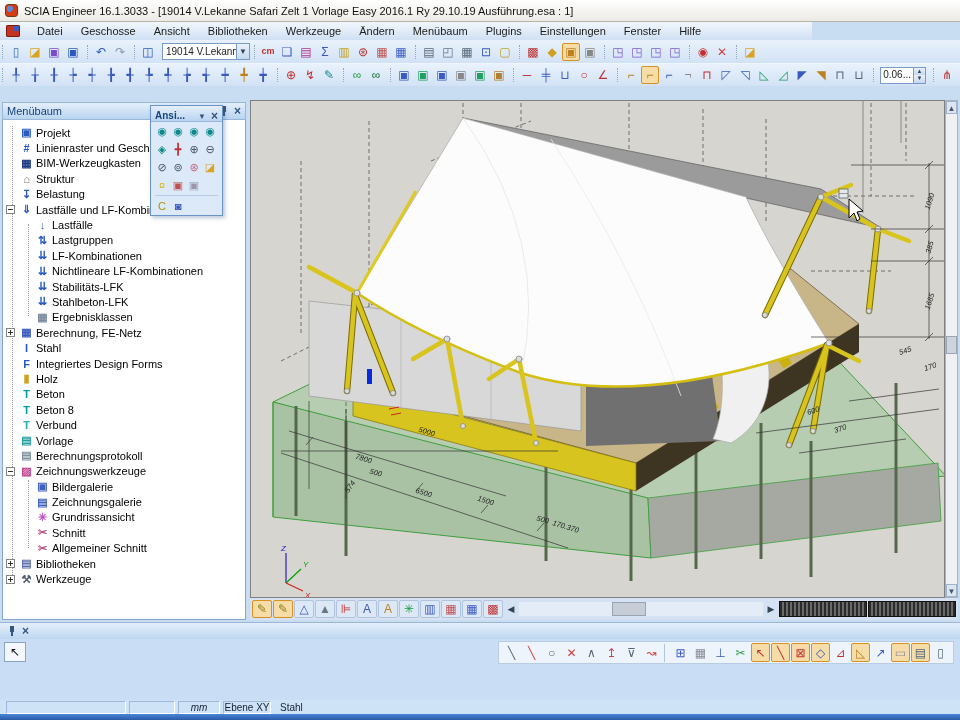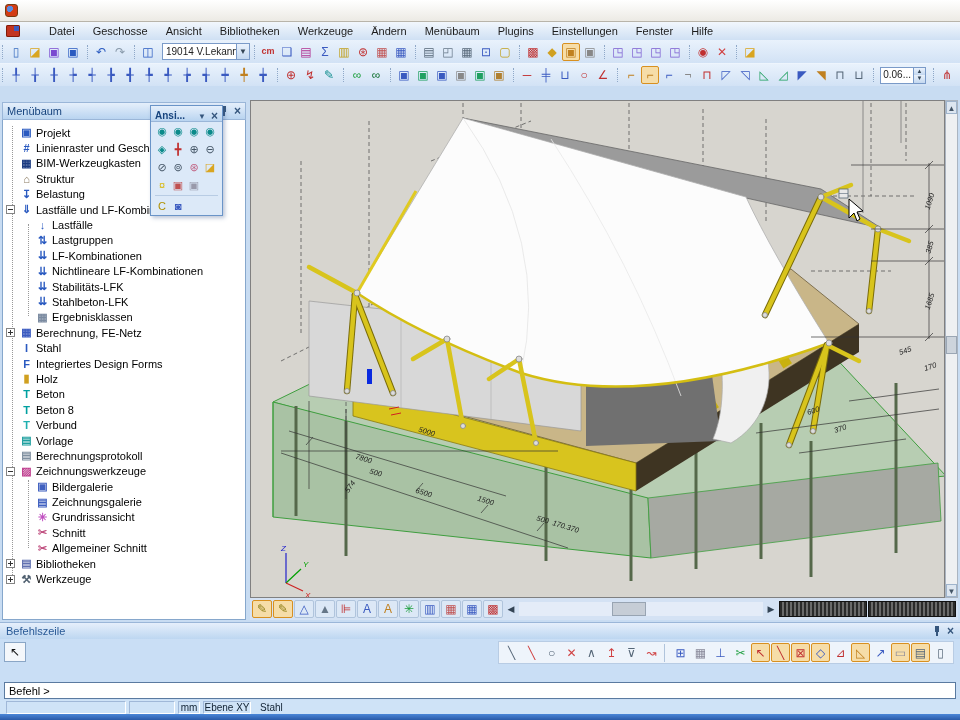--- a/index.html
+++ b/index.html
@@ -7,22 +7,22 @@
   body { font-family:"Liberation Sans", sans-serif; background:#c8dcf2; position:relative; font-size:11px; }
 
   
   #titlebar { position:absolute; left:0; top:0; width:960px; height:22px;
     background:linear-gradient(#ffffff,#eceae4); border-bottom:1px solid #b8b4aa;
     display:flex; align-items:center; padding-left:5px; color:#111; font-size:11px; }
   .applogo { width:13px; height:13px; margin-right:6px; border-radius:3px;
     background:radial-gradient(circle at 35% 35%, #5a8ae0 0 30%, #d33c14 31% 100%); border:1px solid #7a3a10; }
 
   
-  #menubar { position:absolute; left:0; top:22px; width:960px; height:18px;
-    background:linear-gradient(#f2f7fd,#cfe0f4); display:flex; align-items:center; gap:12px; }
+  #menubar { position:absolute; left:0; top:22px; width:812px; height:18px;
+    background:linear-gradient(#f2f7fd,#cfe0f4); display:flex; align-items:center; gap:0; }
   .mbicon { width:14px; height:12px; margin:0 8px 0 6px; background:#c23420;
     box-shadow:inset 0 0 0 1px #801a08; border-radius:2px; position:relative; }
   .mbicon:after{ content:""; position:absolute; right:1px; top:1px; width:5px; height:5px; background:#3a5ac0; }
   .menuitem { padding:2px 9px; color:#1c1c1c; cursor:default; }
 
   
   .toolbar { position:absolute; left:0; width:960px; height:23px; background:linear-gradient(#e9f2fc,#d2e2f5);
     display:flex; align-items:center; }
   #tb1 { top:40px; } #tb2 { top:63px; border-top:1px solid #eef5fd; }
   .tgroup { display:flex; align-items:center; gap:1px; padding:0 3px 0 7px; position:relative; height:22px; }
@@ -121,20 +121,21 @@
     background:linear-gradient(#4a86d8,#2a5aa8); }
 
   svg text.dim { font-family:"Liberation Sans",sans-serif; font-size:7.5px; font-style:italic; fill:#222; }
   svg text.axis { font-family:"Liberation Sans",sans-serif; font-size:8px; font-style:italic; }
 </style>
 </head>
 <body>
 
 <div id="titlebar">
   <span class="applogo"></span>
+  <span>SCIA Engineer 16.1.3033 - [19014 V.Lekanne Safari Zelt 1 Vorlage Easy 2016.1 Ry 29.10.19 Ausführung.esa : 1]</span>
 </div>
 
 <div id="menubar">
   <span class="mbicon"></span>
   <span id="menuitems" style="display: flex;">
       <span class="menuitem">Datei</span>
       <span class="menuitem">Geschosse</span>
       <span class="menuitem">Ansicht</span>
       <span class="menuitem">Bibliotheken</span>
       <span class="menuitem">Werkzeuge</span>
@@ -647,21 +648,20 @@
   <span class="htrack">
       <span class="hthumb"></span>
     </span>
   <span class="harr">▶</span>
   <span class="ribbed"></span>
   <span class="ribbed"></span>
 </div>
 
 <div id="cmdpanel">
   <div id="cmdhead">
-    <span class="ptitle">Befehlszeile</span>
     <span class="pin"></span>
     <span class="xbtn">×</span>
   </div>
   <div id="cmdbody">
     <div class="cursorbtn">↖</div>
     <div id="snapbar">
       <span id="snap1" style="display:flex;gap:1px;">
           <span class="ticon" style="color: rgb(85, 102, 119);">╲</span>
           <span class="ticon" style="color: rgb(208, 64, 64);">╲</span>
           <span class="ticon" style="color: rgb(85, 102, 119);">○</span>
@@ -685,29 +685,26 @@
           <span class="ticon on" style="color: rgb(58, 90, 192);">◇</span>
           <span class="ticon" style="color: rgb(192, 48, 48);">⊿</span>
           <span class="ticon on" style="color: rgb(192, 128, 32);">◺</span>
           <span class="ticon" style="color: rgb(58, 90, 192);">↗</span>
           <span class="ticon on" style="color: rgb(136, 136, 153);">▭</span>
           <span class="ticon on" style="color: rgb(85, 102, 119);">▤</span>
           <span class="ticon" style="color: rgb(85, 102, 119);">▯</span>
         </span>
     </div>
   </div>
-  <div id="cmdinput">
-    <input type="text" value="Befehl &gt;" style="">
-  </div>
 </div>
 
 <div id="statusbar">
   <span class="sseg" style="width:120px;margin-left:6px;"></span>
   <span class="sseg" style="width:46px;"></span>
-  <span class="sseg" style="width:22px;">mm</span>
+  <span class="sseg" style="width:42px;font-style:italic;">mm</span>
   <span class="sseg" style="width:48px;">Ebene XY</span>
   <span style="padding-left:6px;">Stahl</span>
 </div>
 <div id="bottomstrip"></div>
 
 <div id="palette">
   <div class="phead">
     <span class="ptitle">Ansi...</span>
     <span class="dd">▼</span>
     <span class="xbtn">×</span>

